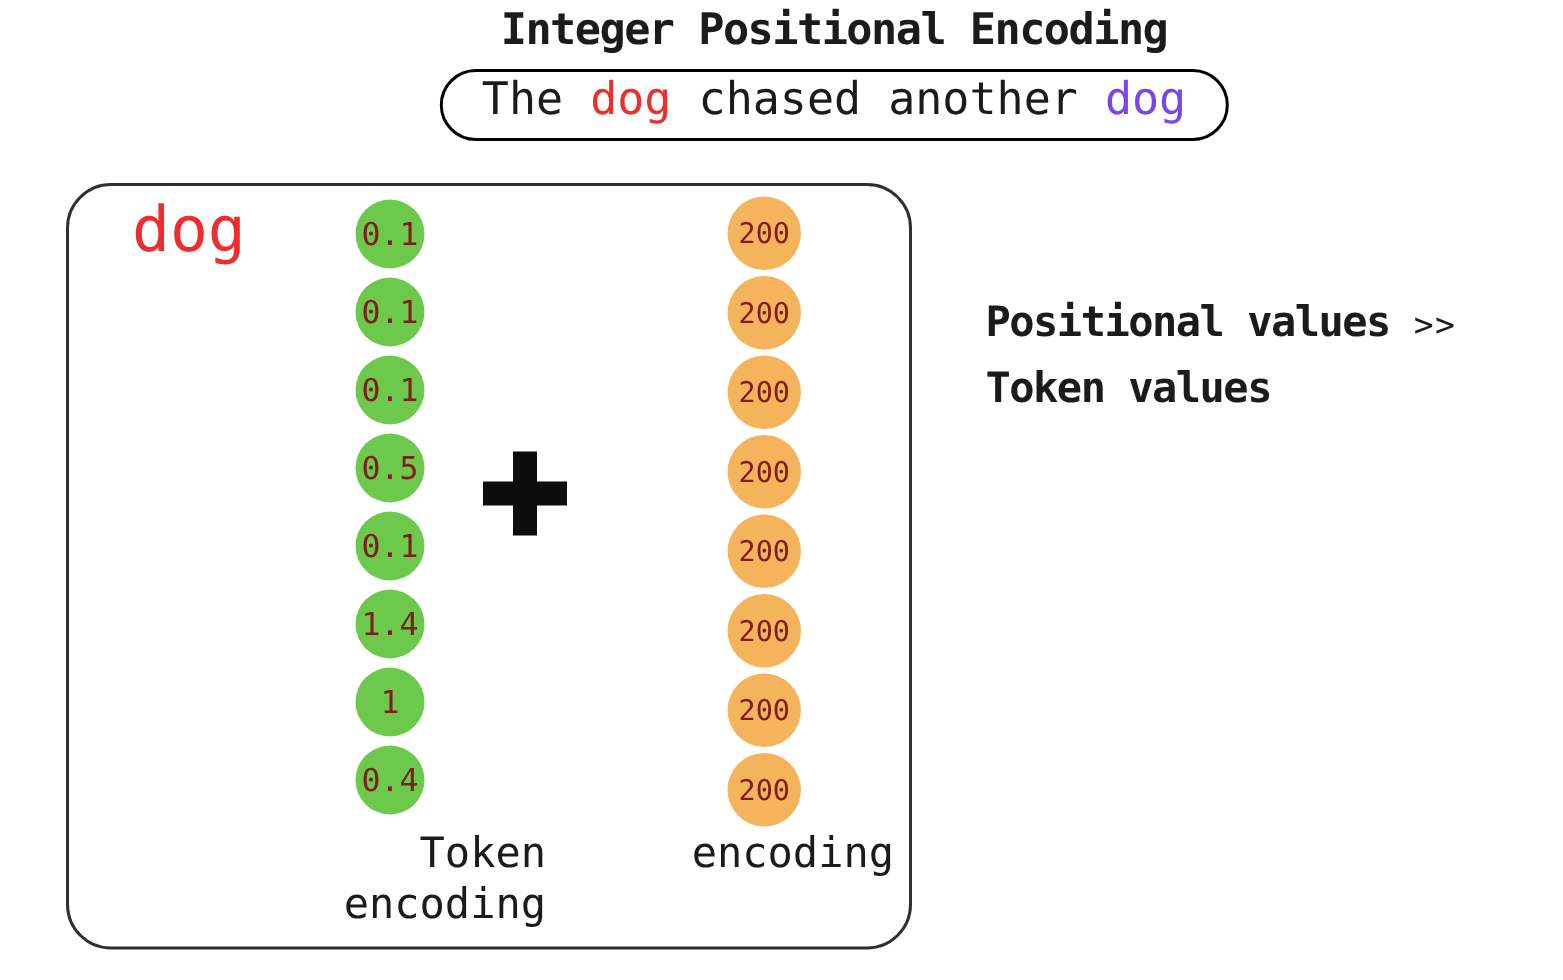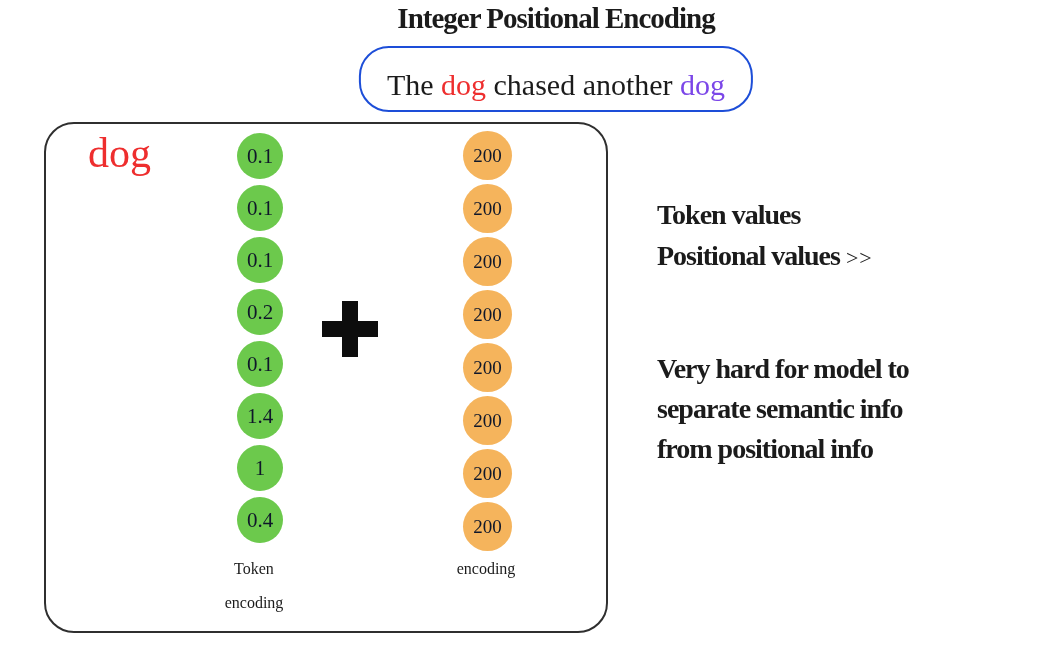--- a/index.html
+++ b/index.html
@@ -1,82 +1,82 @@
 <!DOCTYPE html>
 <html><head>
 <meta charset="utf-8">
 <style>
-  * { margin:0; padding:0; box-sizing:border-box;font-family:Liberation Serif, serif; }
+  * { margin:0; padding:0; box-sizing:border-box; }
   body { background:#ffffff; }
   .canvas {
     position:relative;
     width:1042px; height:653px;
     background:#ffffff;
     font-family:"DejaVu Sans Mono", monospace;
     color:#1b1b1b;
     overflow:hidden;
   }
 
   .title {
     position:absolute; top:2px; left:556px; transform:translateX(-50%);
     font-size:29px; font-weight:bold; white-space:nowrap;
     letter-spacing:-1px;
   }
 
   .sentence-pill {
     position:absolute; top:46px; left:556px; transform:translateX(-50%);
-    border:2px solid #1d4ed8; border-radius:30px;
-    padding:20px 26px 8px 26px;
+    border:2px solid #000000; border-radius:30px;
+    padding:1px 26px 8px 26px;
     font-size:30px; white-space:nowrap;
   }
   .w-red    { color:#ee2e2e; }
   .w-purple { color:#7b46e8; }
 
   .main-box {
     position:absolute; left:44px; top:122px;
     width:564px; height:511px;
     border:2px solid #2f2f2f; border-radius:30px;
     background:#ffffff;
   }
 
   .word-label {
     position:absolute; left:42px; top:6px;
     font-size:42px; line-height:1.1;
     color:#ee2e2e;
   }
 
   .col { position:absolute; display:flex; flex-direction:column; align-items:center; }
   .col.token { left:191px; top:9px;  gap:6px; }
-  .col.pos   { left:417px; top:7px;  gap:4px;text-align:right; }
+  .col.pos   { left:439px; top:7px;  gap:4px;text-align:right; }
 
   .circle {
     border-radius:50%;
     display:flex; align-items:center; justify-content:center;
-    color:#0f172a;
+    color:#7f1d1d;
   }
   .circle.token { width:46px; height:46px; background:#6cc94c; font-size:21px; }
   .circle.pos   { width:49px; height:49px; background:#f5b45c; font-size:19px; }
 
   .plus-icon {
     position:absolute; left:276px; top:177px;
     width:56px; height:56px;
   }
   .plus-icon::before {
     content:""; position:absolute; left:0; top:20px;
     width:56px; height:16px; background:#0d0d0d;
   }
   .plus-icon::after {
     content:""; position:absolute; left:20px; top:0;
     width:16px; height:56px; background:#0d0d0d;
   }
 
   .col-label {
     position:absolute; top:428px;
-    width:220px; text-align:center;
-    font-size:16px; line-height:34px;
+    width:220px; text-align:right;
+    font-size:28px; line-height:34px;
   }
   .col-label.token { left:98px; }
   .col-label.pos   { left:330px; }
 
   .note1 {
     position:absolute; left:657px; top:194px;
     font-size:28px; font-weight:bold; line-height:41px;
     letter-spacing:-1px; white-space:nowrap;
   }
   .note1 .sym { font-weight:normal; font-size:22px; letter-spacing:1px; }
@@ -99,21 +99,21 @@
   </div>
 
   <div class="main-box">
 
     <div class="word-label">dog</div>
 
     <div class="col token">
       <div class="circle token">0.1</div>
       <div class="circle token">0.1</div>
       <div class="circle token">0.1</div>
-      <div class="circle token">0.2</div>
+      <div class="circle token">0.5</div>
       <div class="circle token">0.1</div>
       <div class="circle token">1.4</div>
       <div class="circle token">1</div>
       <div class="circle token">0.4</div>
     </div>
 
     <div class="plus-icon"></div>
 
     <div class="col pos">
       <div class="circle pos">200</div>
@@ -131,23 +131,18 @@
       <div>encoding</div>
     </div>
 
     <div class="col-label pos">
       <div>encoding</div>
     </div>
 
   </div>
 
   <div class="note1">
+    <div><span>Positional values</span> <span class="sym">&gt;&gt;</span></div>
     <div>Token values</div>
-    <div><span>Positional values</span> <span class="sym">&gt;&gt;</span></div>
   </div>
 
-  <div class="note2">
-    <div>Very hard for model to</div>
-    <div>separate semantic info</div>
-    <div>from positional info</div>
-  </div>
 
 </div>
 
 </body></html>

